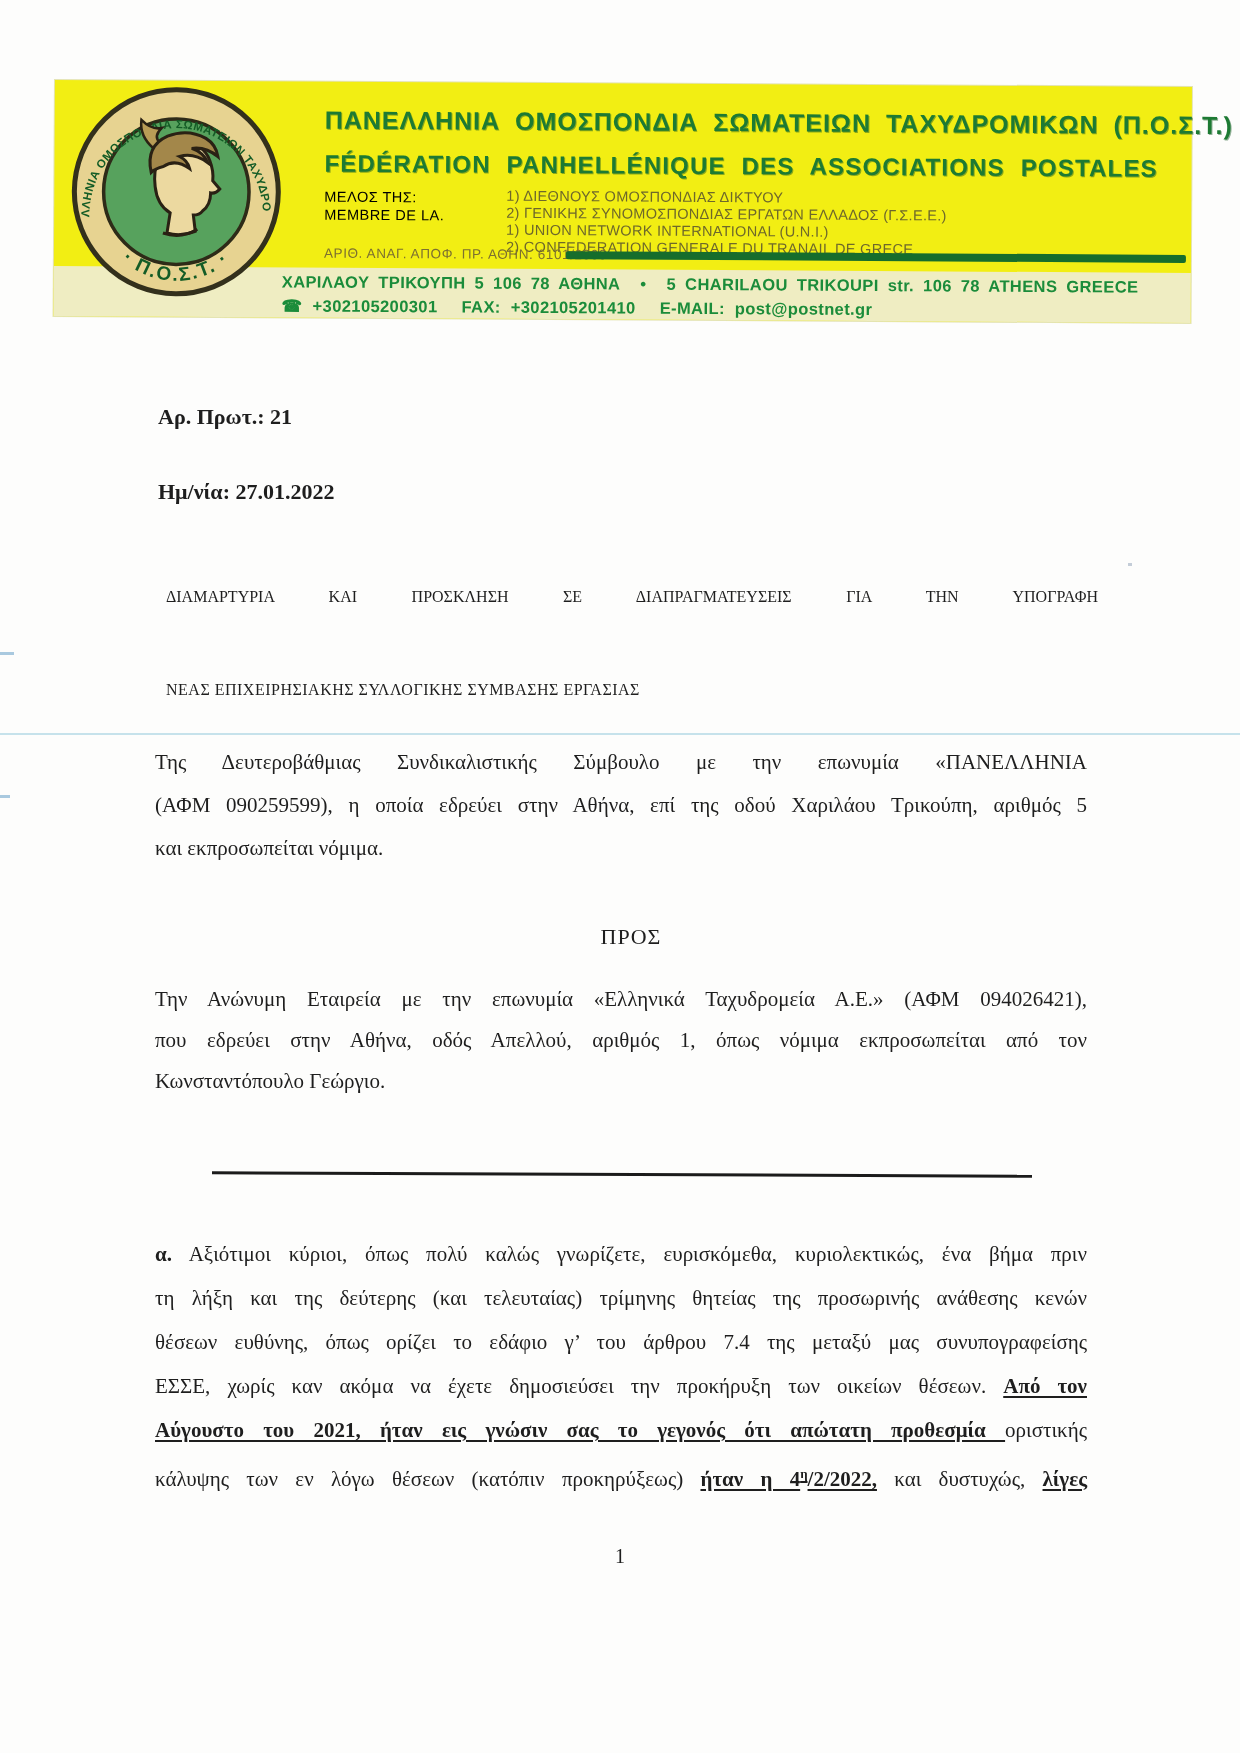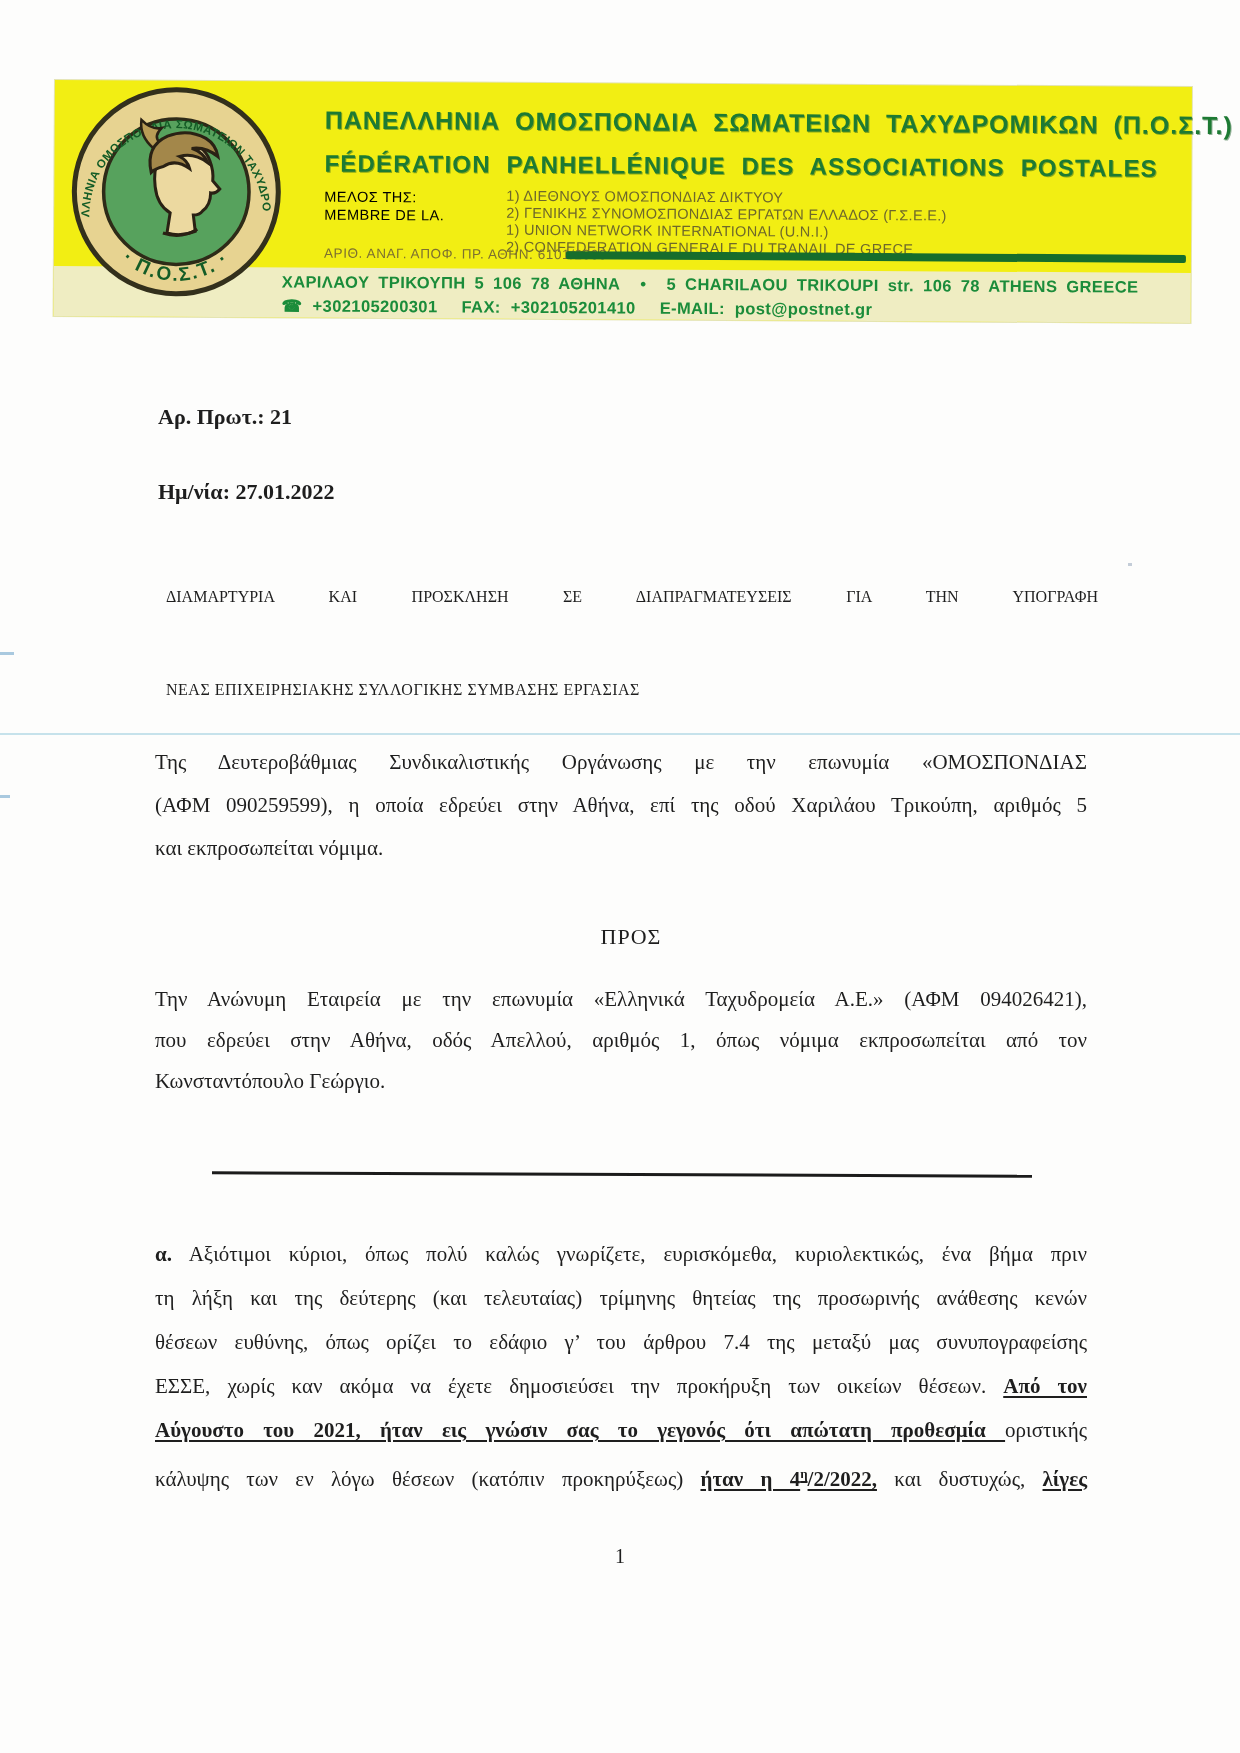--- a/index.html
+++ b/index.html
@@ -119,21 +119,21 @@
 
   <div class="title-line title-1">ΔΙΑΜΑΡΤΥΡΙΑ ΚΑΙ ΠΡΟΣΚΛΗΣΗ ΣΕ ΔΙΑΠΡΑΓΜΑΤΕΥΣΕΙΣ ΓΙΑ ΤΗΝ ΥΠΟΓΡΑΦΗ</div>
   <div class="title-line title-2">ΝΕΑΣ ΕΠΙΧΕΙΡΗΣΙΑΚΗΣ ΣΥΛΛΟΓΙΚΗΣ ΣΥΜΒΑΣΗΣ ΕΡΓΑΣΙΑΣ</div>
 
   <div class="scanline"></div>
   <div class="art art-1"></div>
   <div class="art art-2"></div>
   <div class="art art-3"></div>
 
   <div class="para" id="para-sender">
-      <div class="tline"><span class="">Της Δευτεροβάθμιας Συνδικαλιστικής Οργάνωσης με την επωνυμία «ΟΜΟΣΠΟΝΔΙΑΣ</span></div>
+      <div class="tline"><span class="">Της Δευτεροβάθμιας Συνδικαλιστικής Σύμβουλο με την επωνυμία «ΠΑΝΕΛΛΗΝΙΑ</span></div>
       <div class="tline"><span class="">(ΑΦΜ 090259599), η οποία εδρεύει στην Αθήνα, επί της οδού Χαριλάου Τρικούπη, αριθμός 5</span></div>
       <div class="tline last"><span class="">και εκπροσωπείται νόμιμα.</span></div>
     </div>
 
   <div class="pros">ΠΡΟΣ</div>
 
   <div class="para" id="para-recipient">
       <div class="tline"><span class="">Την Ανώνυμη Εταιρεία με την επωνυμία «Ελληνικά Ταχυδρομεία Α.Ε.» (ΑΦΜ 094026421),</span></div>
       <div class="tline"><span class="">που εδρεύει στην Αθήνα, οδός Απελλού, αριθμός 1, όπως νόμιμα εκπροσωπείται από τον</span></div>
       <div class="tline last"><span class="">Κωνσταντόπουλο Γεώργιο.</span></div>

